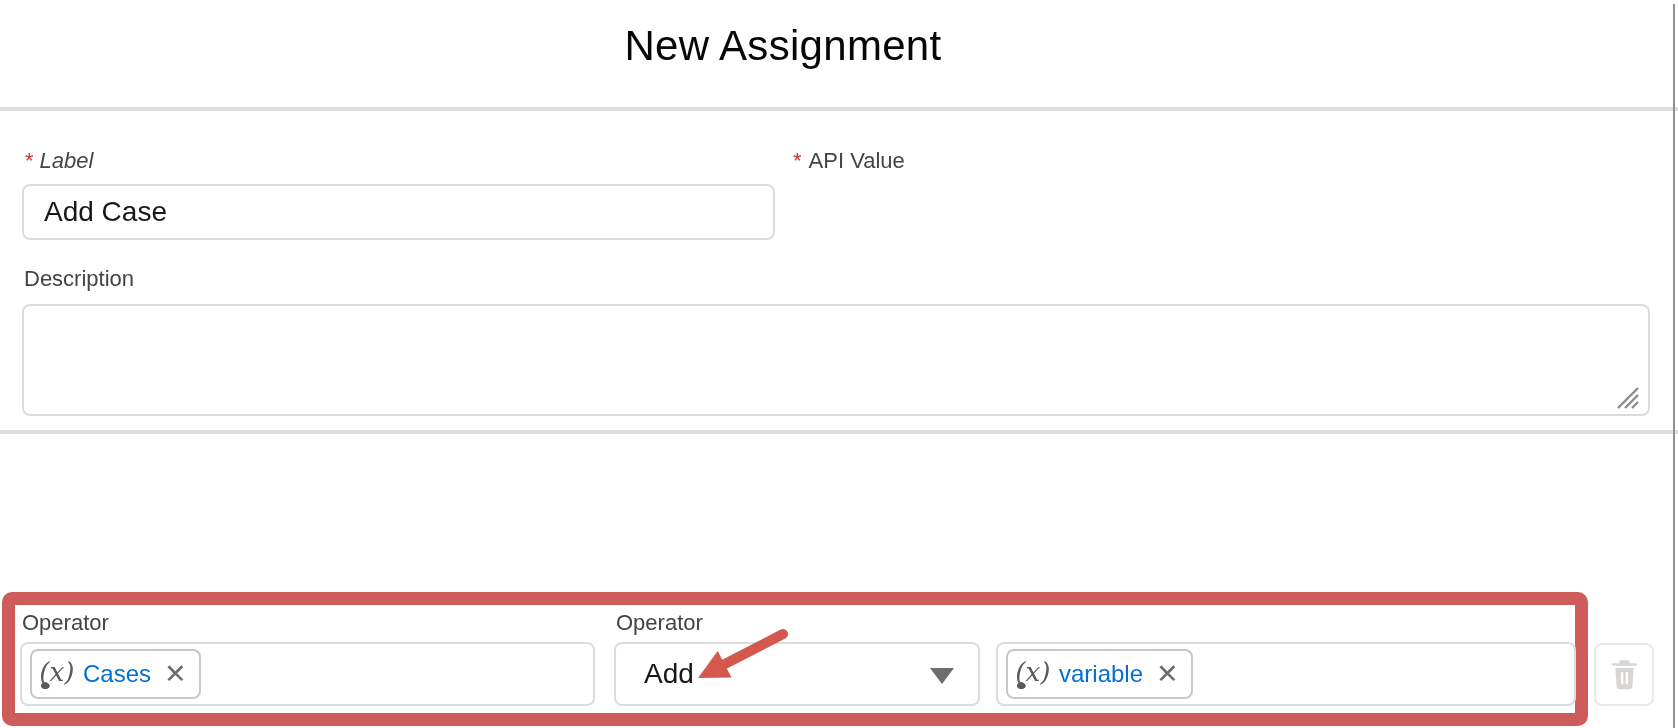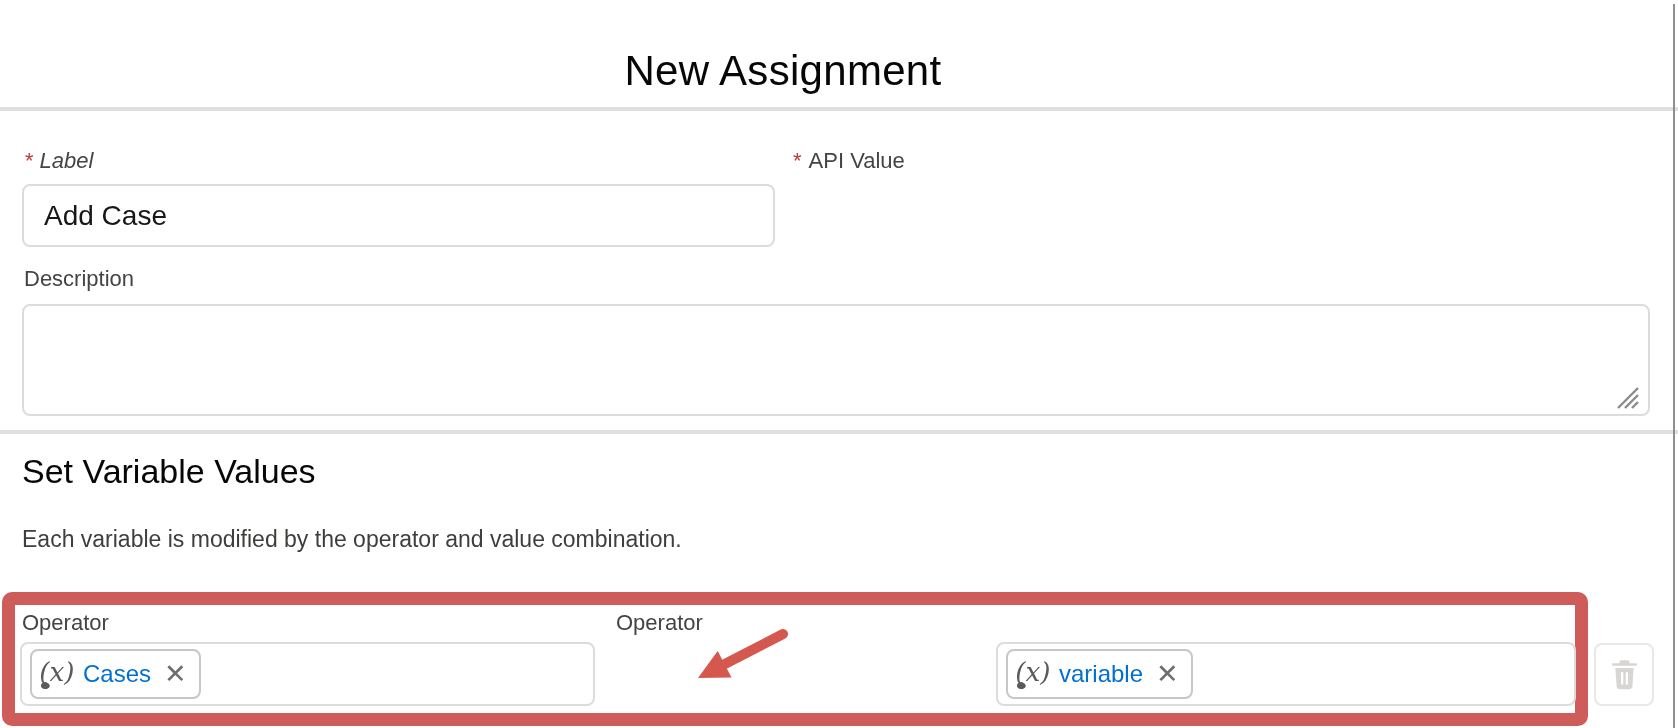--- a/index.html
+++ b/index.html
@@ -2,35 +2,35 @@
 <html style="--highlight: #cd5c5a; --arrow: #d4584e; --pill-text: #0070d2; --required: #c23934; --input-border: #dcdcdc; --label-text: #444444; --heading-text: #080707; --body-text: #3e3e3c; --divider: #e0dfde; --caret: #706e6b; --panel-edge: #8f8f8f;"><head>
 <meta charset="utf-8">
 <style>
   html,body { margin:0; padding:0; background:#fff; }
   .page {
     position:relative; width:1678px; height:728px; background:#fff;
     font-family:"Liberation Sans", sans-serif; overflow:hidden;
   }
   .dialog-title {
     position:absolute; top:22px; left:0; width:1566px; text-align:center;
-    font-size:42px; font-weight:300; color:var(--heading-text,#080707); letter-spacing:.3px;margin-top:25px;
+    font-size:42px; font-weight:300; color:var(--heading-text,#080707); letter-spacing:.3px;
   }
   .divider { position:absolute; left:0; width:1678px; height:4px; background:var(--divider,#e0dfde); }
   .divider-1 { top:107px; }
   .divider-2 { top:430px; }
 
   .field-label { position:absolute; font-size:22px; color:var(--label-text,#444444); white-space:nowrap; }
   .req { color:var(--required,#c23934); margin-right:7px; }
 
   .text-input {
     position:absolute; box-sizing:border-box; background:#fff;
     border:2px solid var(--input-border,#dcdcdc); border-radius:8px;
     font-family:inherit; font-size:28px; color:#181818; padding:0 20px; outline:none;
   }
-  .label-input { left:22px; top:184px; width:753px; height:63px; }
+  .label-input { left:22px; top:184px; width:753px; height:56px; }
   .api-input   { left:791px; top:184px; width:859px; height:57px; }
 
   .desc-textarea {
     position:absolute; left:22px; top:304px; width:1628px; height:112px;
     box-sizing:border-box; resize:none; background:#fff; outline:none;
     border:2px solid var(--input-border,#dcdcdc); border-radius:8px;
     font-family:inherit; font-size:28px; color:#181818; padding:12px 20px;
   }
   .resize-handle { position:absolute; left:1614px; top:384px; }
 
@@ -115,38 +115,40 @@
   <svg class="resize-handle" width="26" height="26" viewBox="0 0 26 26">
     <g stroke="#8c8c8c" stroke-width="2.4">
       <line x1="4" y1="24" x2="24" y2="4"></line>
       <line x1="11" y1="24" x2="24" y2="11"></line>
       <line x1="18" y1="24" x2="24" y2="18"></line>
     </g>
   </svg>
 
   <div class="divider divider-2"></div>
 
-  <div class="section-heading">Set Variable Values</div>
-  <div class="section-desc">Each variable is modified by the operator and value combination.</div>
 
   <div class="highlight-box"></div>
 
   <div class="field-label row-label variable">Operator</div>
   <div class="combobox variable-box">
     <span class="pill">
       <svg width="36" height="40" viewBox="0 0 34 38">
         <text x="1" y="26" font-family="DejaVu Serif, serif" font-style="italic" font-size="25" fill="#5c5a58">(x)</text>
         <path d="M7 26.5c-3 .3-5 2.4-4.1 4.6.8 2 3.9 2.8 6.4 1.7 2.1-.9 2.4-3.1.8-4.5-1-.8-2-1.9-3.1-1.8z" fill="#5c5a58"></path>
       </svg>
       <span class="pill-text">Cases</span>
       <span class="pill-remove">✕</span>
     </span>
   </div>
 
   <div class="field-label row-label operator">Operator</div>
+  <div class="select-box">
+    <span>Add</span>
+    <span class="caret"></span>
+  </div>
 
   <div class="field-label row-label value">Value</div>
   <div class="combobox value-box">
     <span class="pill">
       <svg width="36" height="40" viewBox="0 0 34 38">
         <text x="1" y="26" font-family="DejaVu Serif, serif" font-style="italic" font-size="25" fill="#5c5a58">(x)</text>
         <path d="M7 26.5c-3 .3-5 2.4-4.1 4.6.8 2 3.9 2.8 6.4 1.7 2.1-.9 2.4-3.1.8-4.5-1-.8-2-1.9-3.1-1.8z" fill="#5c5a58"></path>
       </svg>
       <span class="pill-text">variable</span>
       <span class="pill-remove">✕</span>

